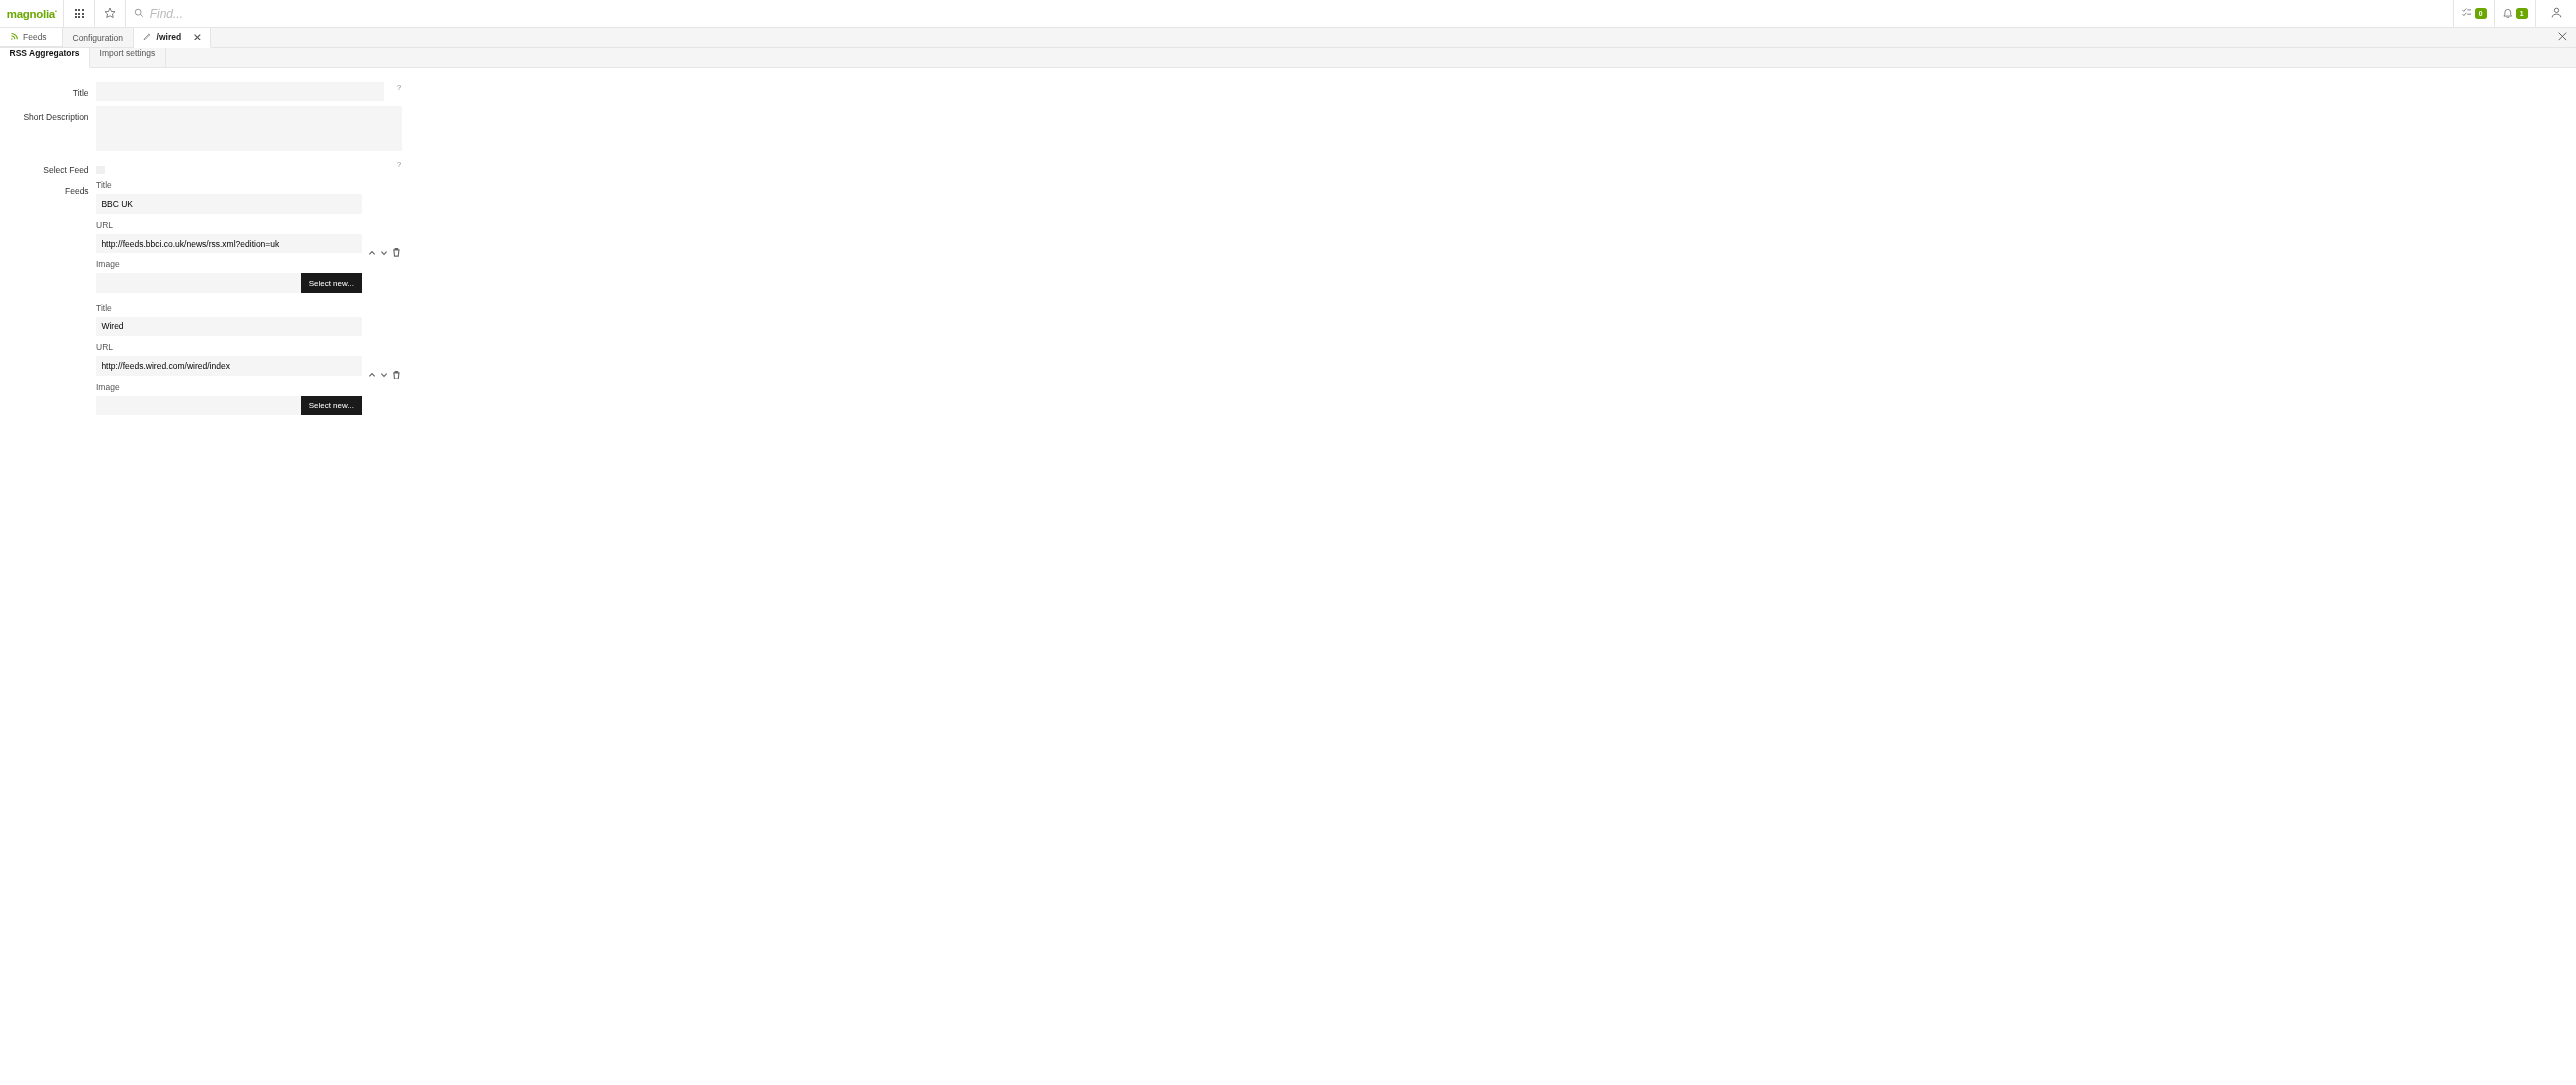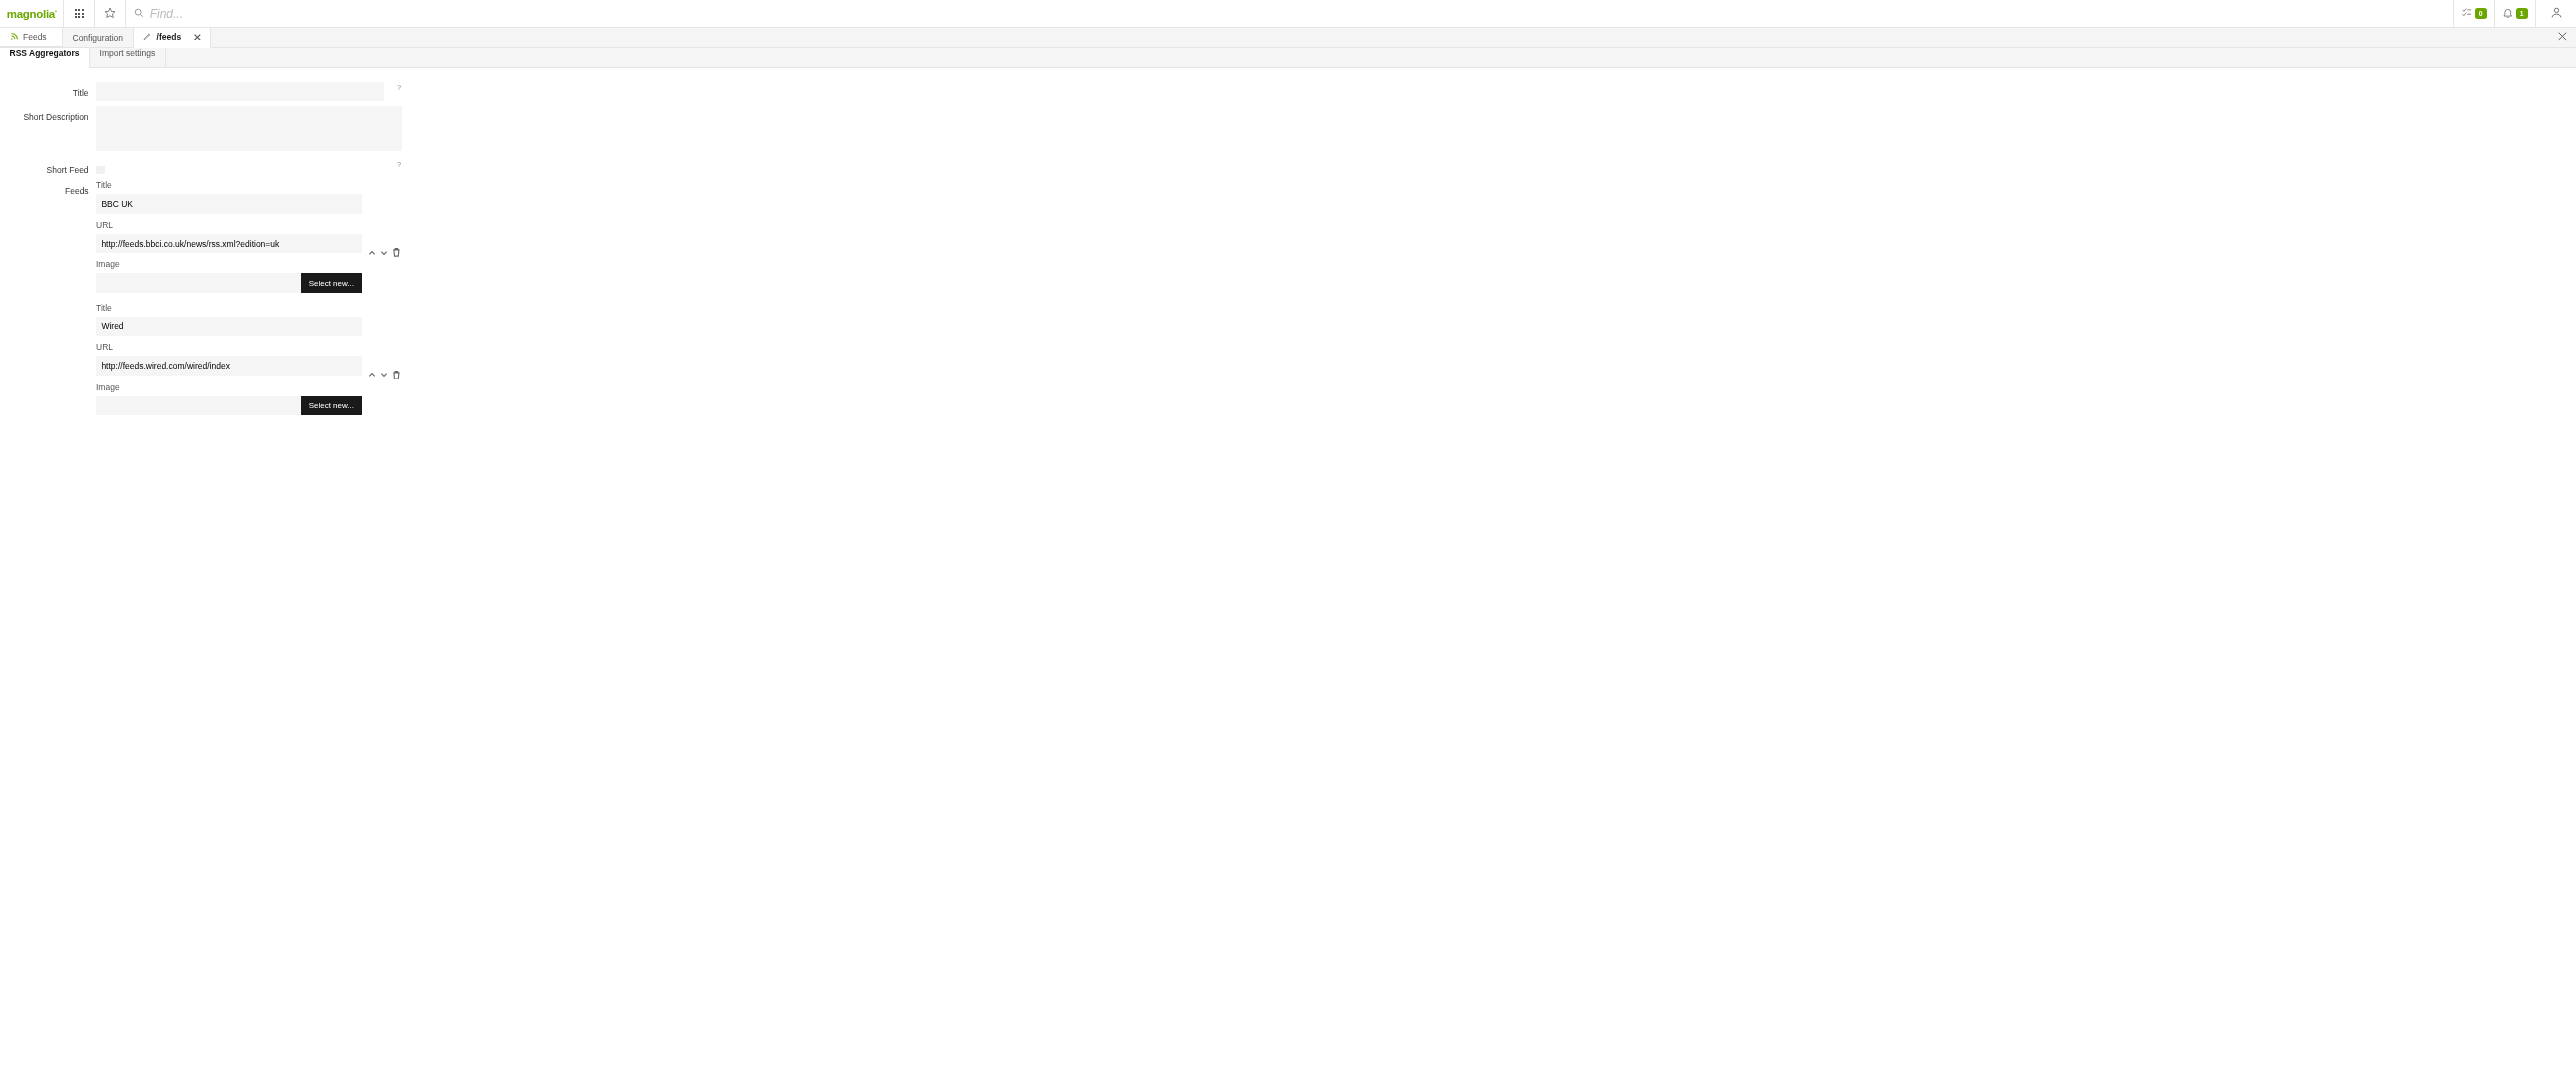--- a/index.html
+++ b/index.html
@@ -436,21 +436,21 @@
   <div class="app-tab">
     <span>Configuration</span>
   </div>
   <div class="app-tab active">
     <span class="edit-icon">
       <svg viewBox="0 0 24 24">
           <path d="M3 21l3-1 12-12-2-2L4 18z"></path>
           <path d="M15 5l3 3"></path>
         </svg>
     </span>
-    <span>/feeds</span>
+    <span>/wired</span>
     <span class="close-tab-btn">
       <span>
         <svg viewBox="0 0 12 12">
             <line x1="1" y1="1" x2="11" y2="11"></line>
             <line x1="11" y1="1" x2="1" y2="11"></line>
           </svg>
       </span>
     </span>
   </div>
   <div class="app-tabs-close">
@@ -484,21 +484,21 @@
   </div>
 
   <div class="form-row">
     <div class="form-label">Short Description</div>
     <div class="form-field">
       <textarea class="textarea" style=""></textarea>
     </div>
   </div>
 
   <div class="form-row">
-    <div class="form-label">Short Feed</div>
+    <div class="form-label">Select Feed</div>
     <div class="form-field">
       <span class="checkbox"></span>
       <span class="help-mark">?</span>
     </div>
   </div>
 
   <div class="form-row">
     <div class="form-label">Feeds</div>
     <div class="form-field">
 

